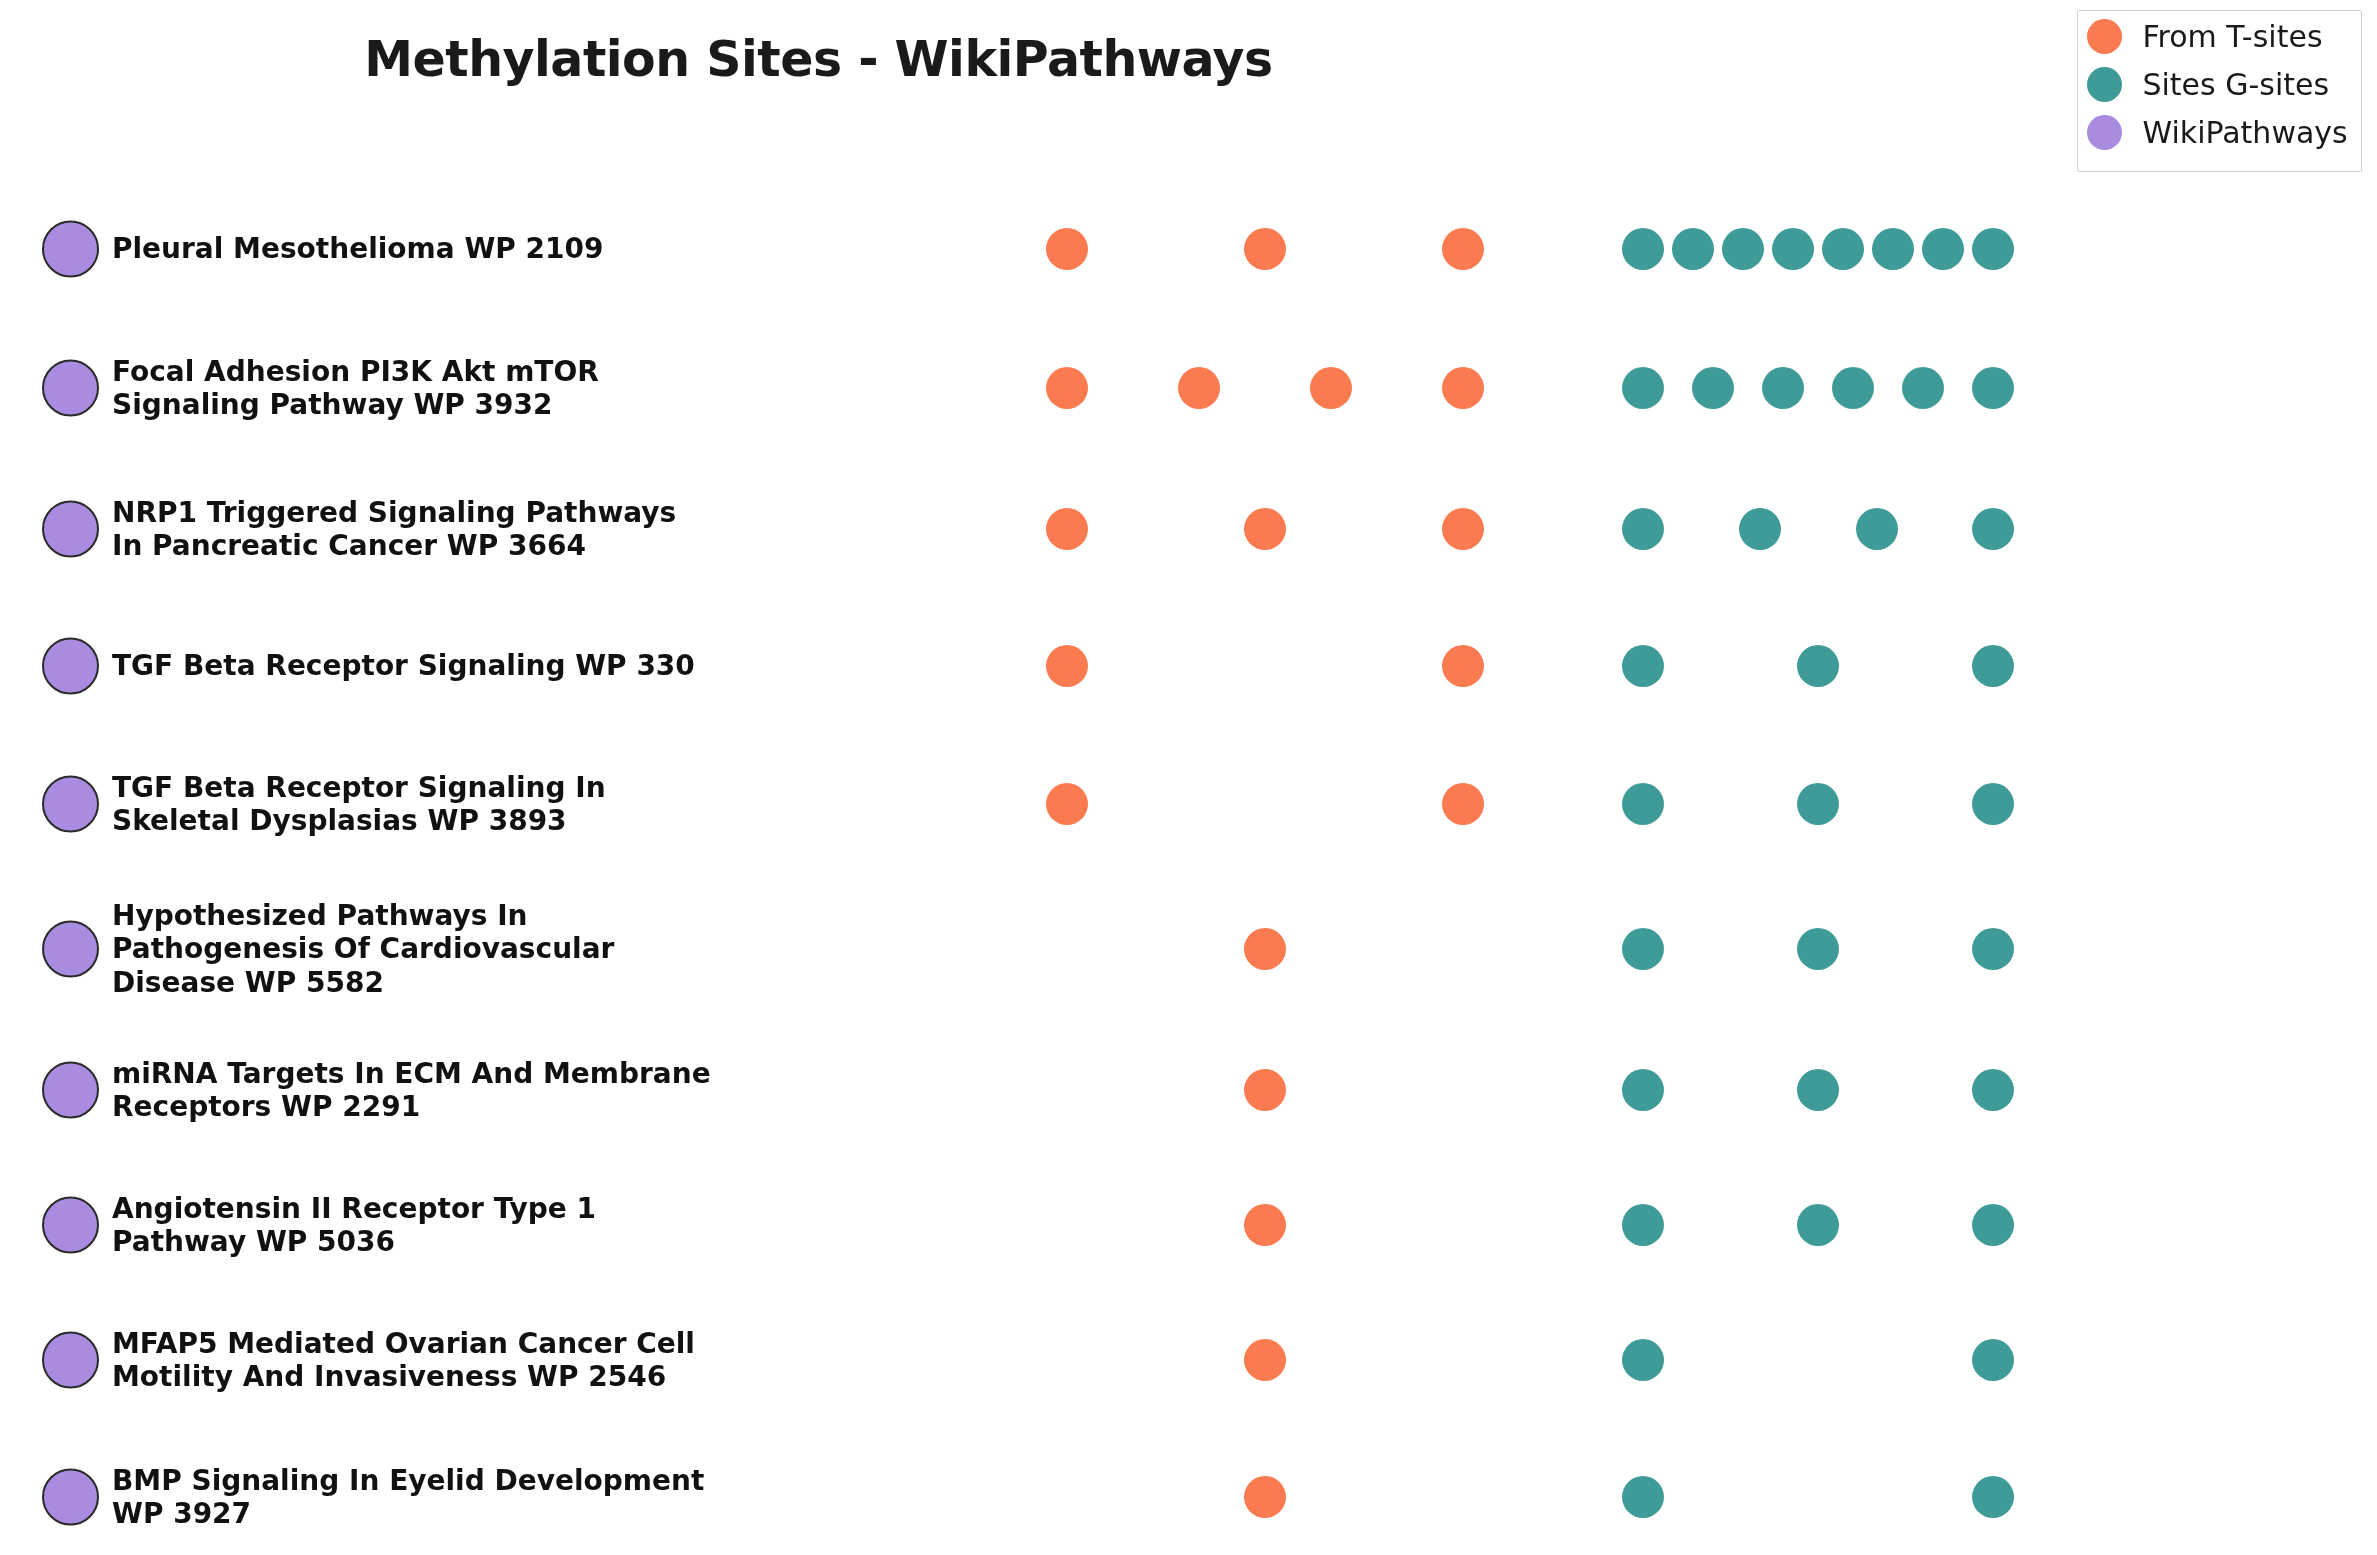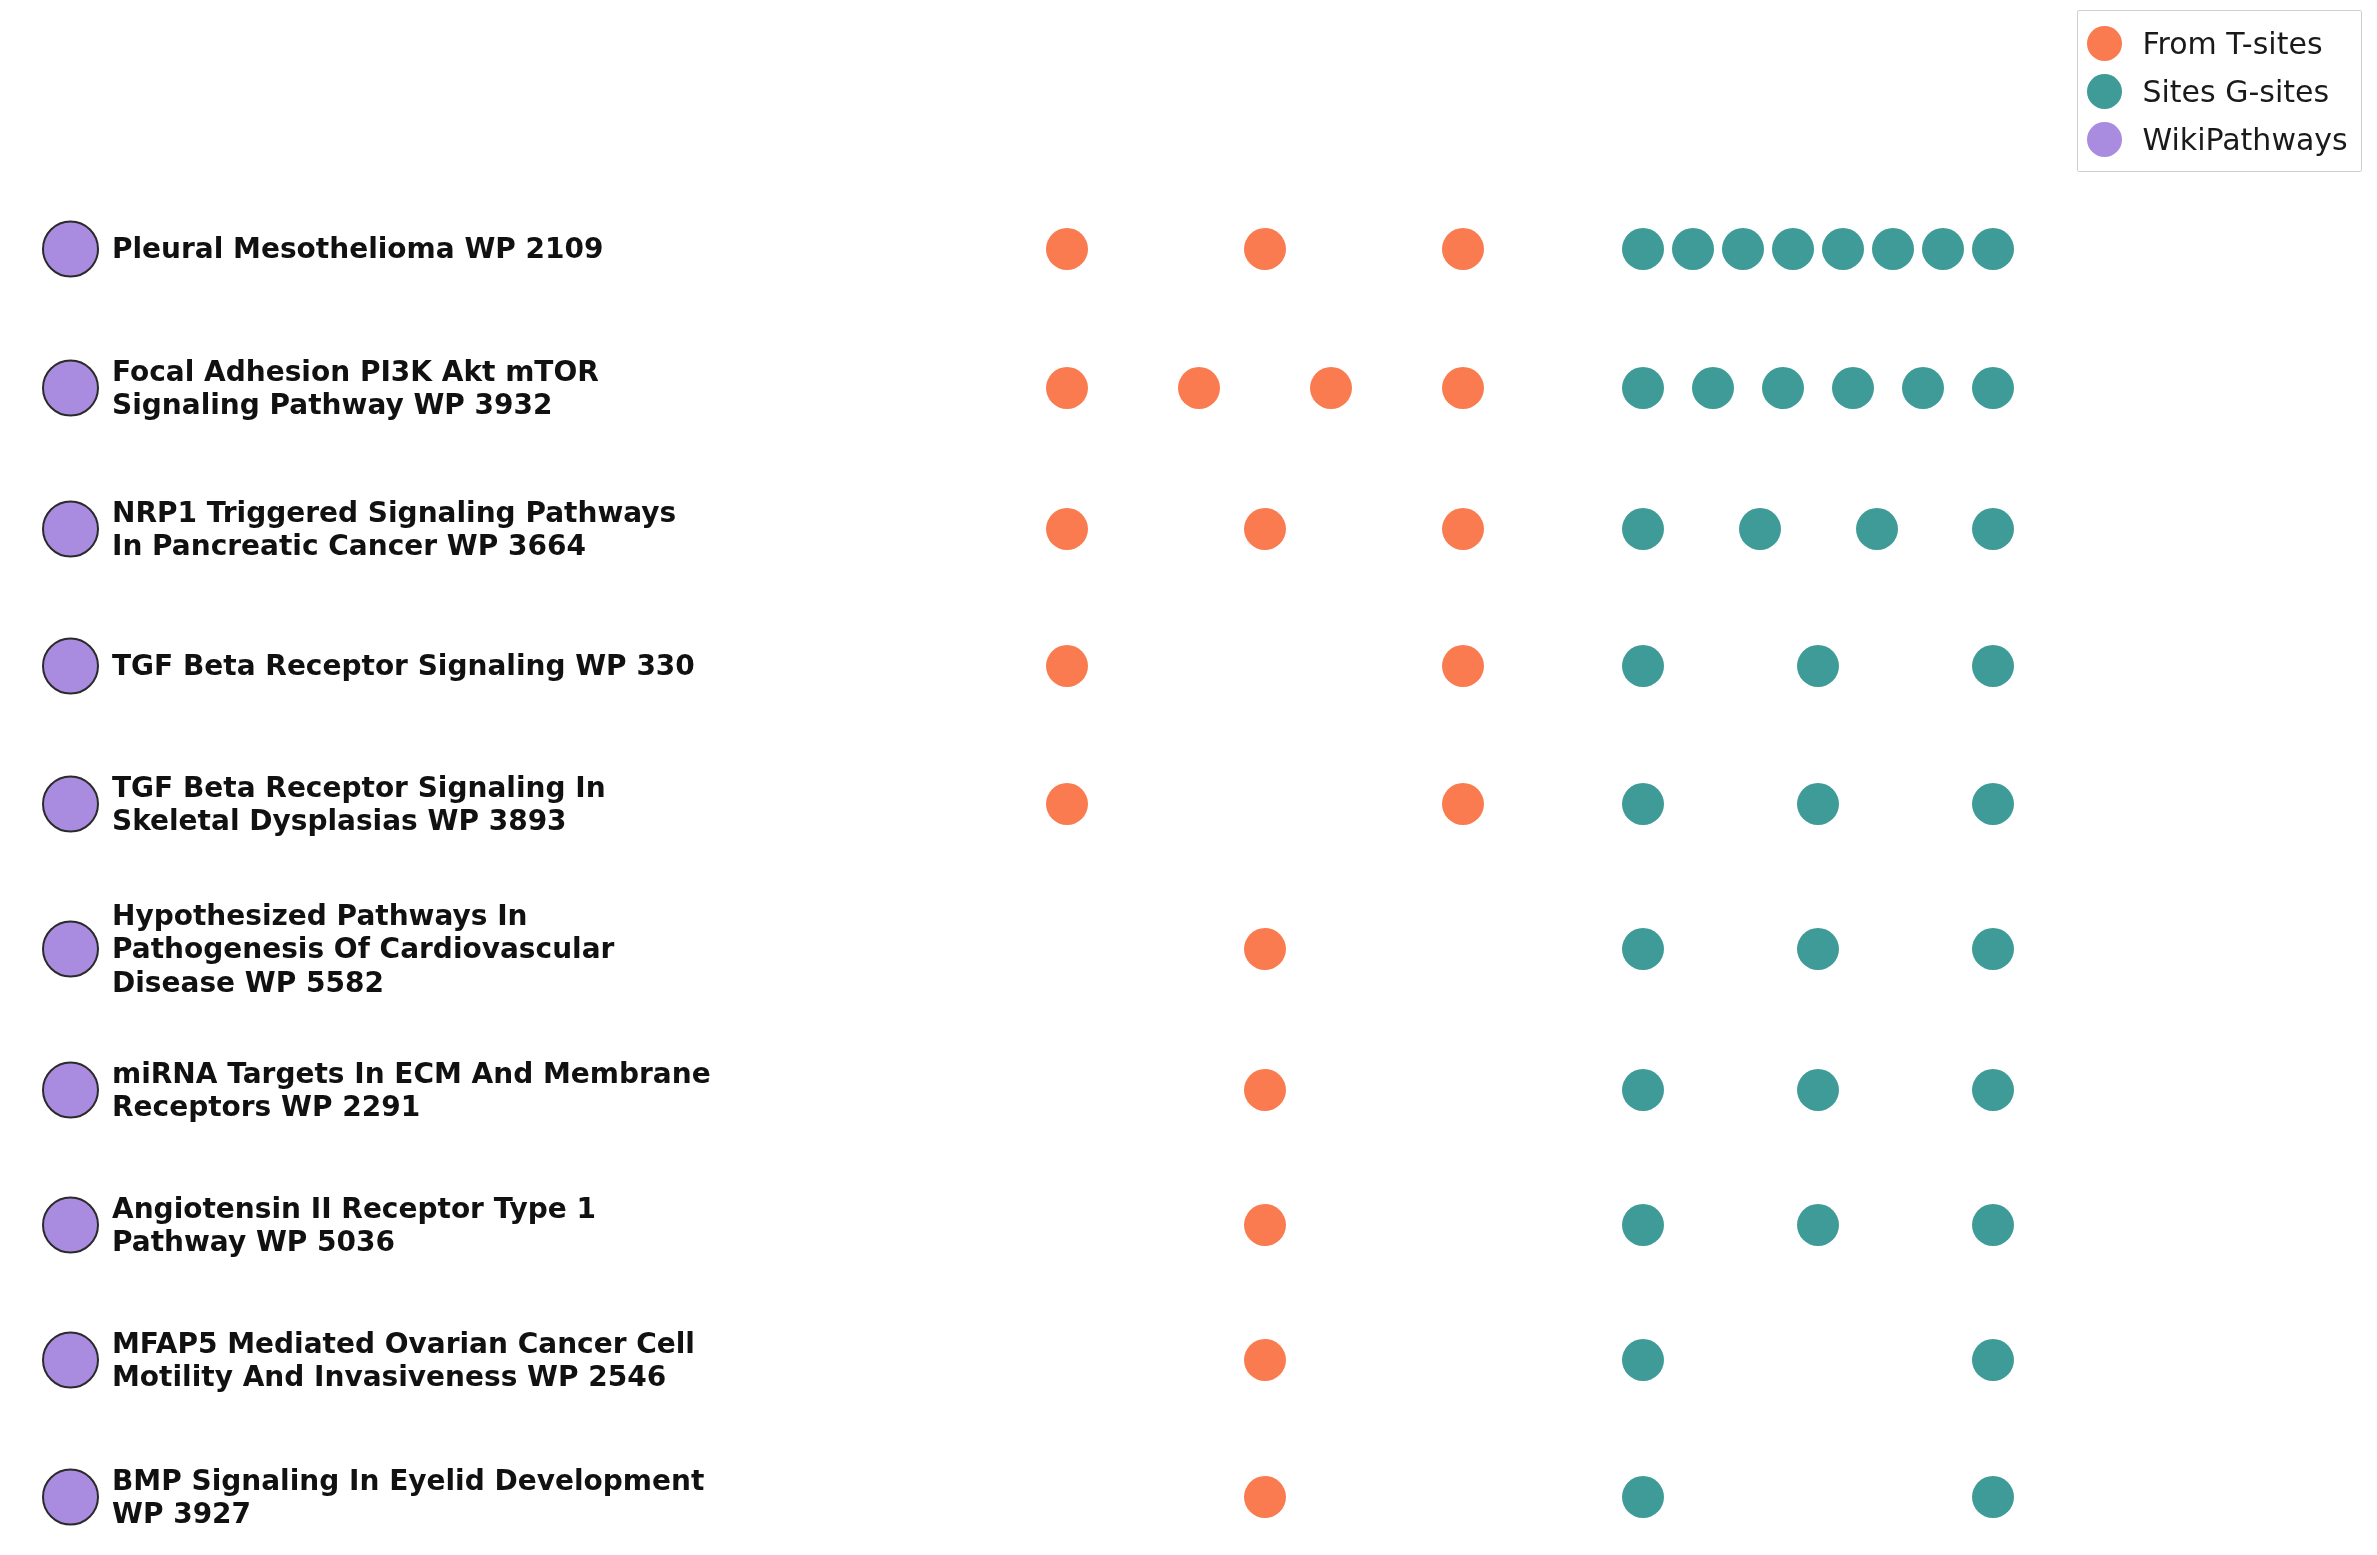--- a/index.html
+++ b/index.html
@@ -42,21 +42,20 @@
     right: 15.5px;
     top: 10px;
     border: 1.8px solid #cfcfcf;
     background: #ffffff;
     padding: 8.2px 12.8px 8.2px 9.1px;
     border-radius: 1.8px;
     box-sizing: border-box;
   }
   .legend-row {
     display: flex;
-    align-items: center;
     height: 48px;
   }
   .legend-swatch {
     width: 35px;
     height: 35px;
     border-radius: 50%;
     margin-right: 20px;
     flex: 0 0 auto;
   }
   .legend-label {
@@ -100,20 +99,21 @@
     height: 42px;
     border-radius: 50%;
     transform: translate(-50%, -50%);
   }
 </style>
 </head>
 <body>
 
 <div id="chart-root">
 
+  <div id="chart-title">Methylation Sites - WikiPathways</div>
 
   <div id="legend">
       <div class="legend-row">
         <span class="legend-swatch" style="background: rgb(249, 123, 79);"></span>
         <span class="legend-label">From T-sites</span>
       </div>
       <div class="legend-row">
         <span class="legend-swatch" style="background: rgb(62, 155, 151);"></span>
         <span class="legend-label">Sites G-sites</span>
       </div>

